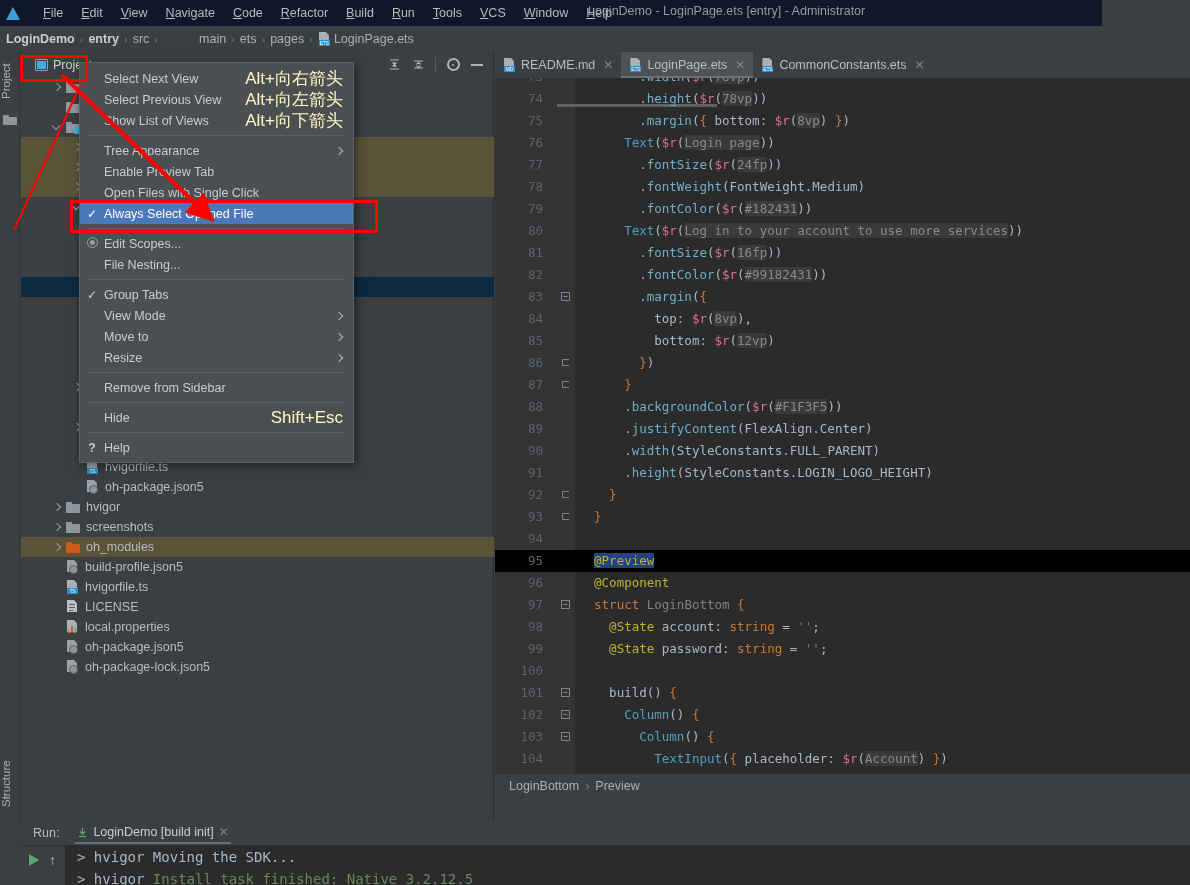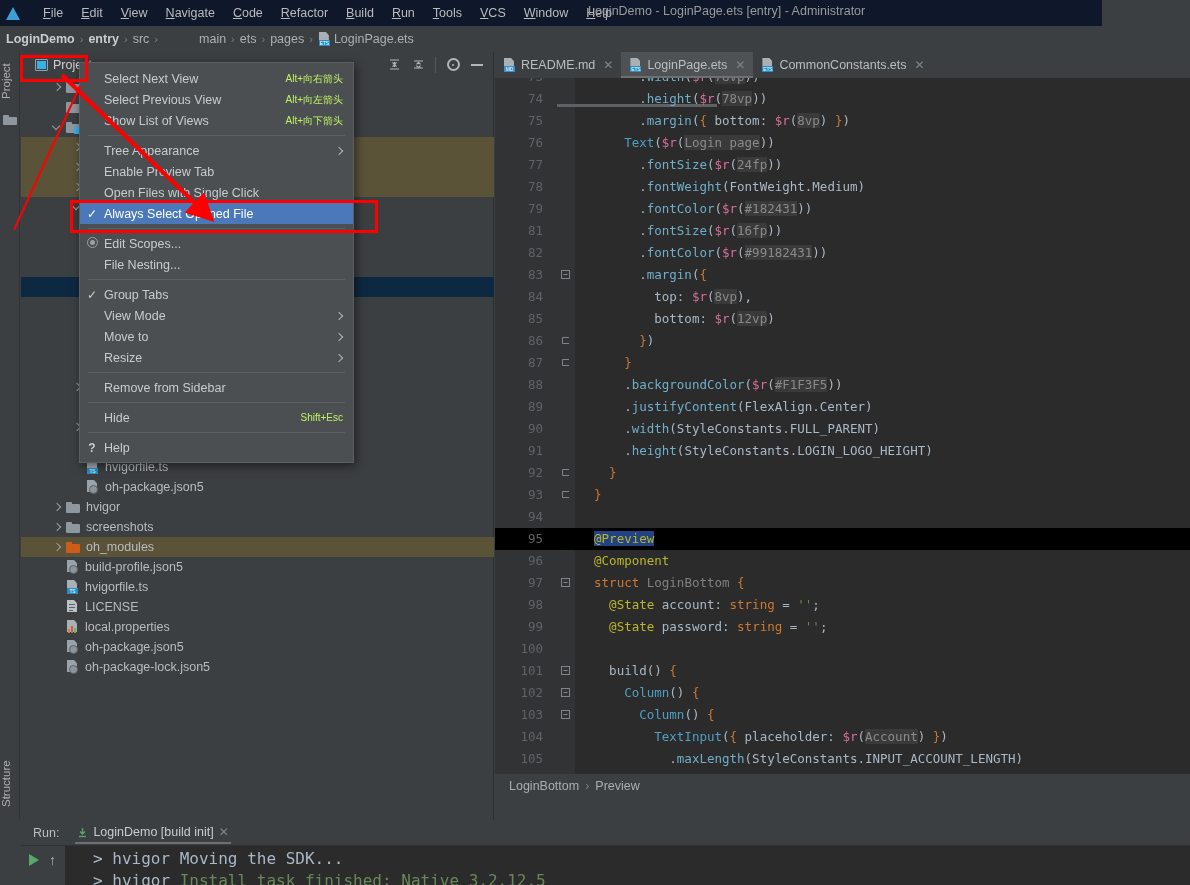--- a/index.html
+++ b/index.html
@@ -158,21 +158,21 @@
     background: #4b4f51; border: 1px solid #5c6063;
     box-shadow: 2px 3px 9px rgba(0,0,0,0.5);
     padding: 5px 0 4px 0; z-index: 40;
   }
   .ctxrow {
     display: flex; align-items: center; height: 21px; position: relative;
     font-size: 12.5px; color: #c7ccd0; padding: 0 10px 0 0;
   }
   .ctxrow .chk { width: 24px; text-align: center; font-size: 12px; color: #c7ccd0; flex: none;}
   .ctxrow .ctext { flex: 1; white-space: nowrap; }
-  .ctxrow .accel { color: #bef264; font-size: 10px; white-space: nowrap; }
+  .ctxrow .accel { color: #fef9c3; font-size: 17px; white-space: nowrap; }
   .ctxrow.sel { background: #4a78b8; color: #e6ecf2; }
   .ctxrow.sel .ctext, .ctxrow.sel .chk { color: #ffffff; }
   .ctxsep { height: 1px; background: #5c6063; margin: 4px 8px; }
   .submenu-arrow {
     margin-left: 8px; width: 8px; height: 8px; position: relative; flex:none;
   }
   .submenu-arrow::before {
     content:''; position:absolute; left:1px; top:1px; width:5px;height:5px;
     border-right:1.4px solid #b0b6bb; border-bottom:1.4px solid #b0b6bb; transform: rotate(-45deg);
   }
@@ -263,23 +263,22 @@
   }
   .run-tab::after { content:''; position:absolute; left:4px; right:4px; bottom:-1px; height:2px; background:#6d7073;}
   .run-dl { width: 11px; height: 11px; position: relative; }
   .run-x { color: #7f8589; font-size: 12px; }
   .run-body { position: absolute; left: 0; top: 26px; width: 1169px; bottom: 0; background: #2b2b2b; }
   .run-side { position: absolute; left: 0; top: 0; width: 44px; height: 100%; background: #3c3f41; }
   .play-tri { position:absolute; left: 8px; top: 8px; width: 0; height: 0;
     border-top: 6px solid transparent; border-bottom: 6px solid transparent; border-left: 10px solid #59a869;}
   .arr-up { position: absolute; left: 28px; top: 6px; width: 12px; height: 16px; color: #b0b6bb; font-size: 14px; line-height: 16px;}
   .console-line {
-    position: absolute; left: 56px; font-family: "DejaVu Sans Mono", monospace; font-size: 16px;
+    position: absolute; left: 56px; font-family: "DejaVu Sans Mono", monospace; font-size: 14px;
     white-space: pre;
-    margin-left: 16px;
   }
   .c-gray { color: #a9b7c6; }
   .c-green { color: #6a8759; }
 
   
   .ann { position: absolute; z-index: 90; pointer-events: none; }
   .ann-rect { border: 3px solid #ff0000; }
   svg.ann-svg { position: absolute; left: 0; top: 0; width: 1190px; height: 885px; z-index: 95; pointer-events: none; }
 
   .hscroll {
@@ -759,20 +758,21 @@
       <div class="fold-col"></div>
       <div class="hscroll"></div>
       <div class="codelines" id="codelines" style="top: -12px;">
           <div class="cline"><span class="lnum">73</span><span class="ctext2"><span class="k-pln">        .</span><span class="k-fn">width</span><span class="k-pln">(</span><span class="k-pink">$r</span><span class="k-pln">(</span><span class="k-res">78vp</span><span class="k-pln">))</span></span></div>
           <div class="cline"><span class="lnum">74</span><span class="ctext2"><span class="k-pln">        .</span><span class="k-fn">height</span><span class="k-pln">(</span><span class="k-pink">$r</span><span class="k-pln">(</span><span class="k-res">78vp</span><span class="k-pln">))</span></span></div>
           <div class="cline"><span class="lnum">75</span><span class="ctext2"><span class="k-pln">        .</span><span class="k-fn">margin</span><span class="k-pln">(</span><span class="k-kw">{</span><span class="k-pln"> bottom: </span><span class="k-pink">$r</span><span class="k-pln">(</span><span class="k-res">8vp</span><span class="k-pln">) </span><span class="k-kw">}</span><span class="k-pln">)</span></span></div>
           <div class="cline"><span class="lnum">76</span><span class="ctext2"><span class="k-pln">      </span><span class="k-cyan">Text</span><span class="k-pln">(</span><span class="k-pink">$r</span><span class="k-pln">(</span><span class="k-res">Login page</span><span class="k-pln">))</span></span></div>
           <div class="cline"><span class="lnum">77</span><span class="ctext2"><span class="k-pln">        .</span><span class="k-fn">fontSize</span><span class="k-pln">(</span><span class="k-pink">$r</span><span class="k-pln">(</span><span class="k-res">24fp</span><span class="k-pln">))</span></span></div>
           <div class="cline"><span class="lnum">78</span><span class="ctext2"><span class="k-pln">        .</span><span class="k-fn">fontWeight</span><span class="k-pln">(</span><span class="k-type">FontWeight</span><span class="k-pln">.</span><span class="k-type">Medium</span><span class="k-pln">)</span></span></div>
           <div class="cline"><span class="lnum">79</span><span class="ctext2"><span class="k-pln">        .</span><span class="k-fn">fontColor</span><span class="k-pln">(</span><span class="k-pink">$r</span><span class="k-pln">(</span><span class="k-res">#182431</span><span class="k-pln">))</span></span></div>
+          <div class="cline"><span class="lnum">80</span><span class="ctext2"><span class="k-pln">      </span><span class="k-cyan">Text</span><span class="k-pln">(</span><span class="k-pink">$r</span><span class="k-pln">(</span><span class="k-res">Log in to your account to use more services</span><span class="k-pln">))</span></span></div>
           <div class="cline"><span class="lnum">81</span><span class="ctext2"><span class="k-pln">        .</span><span class="k-fn">fontSize</span><span class="k-pln">(</span><span class="k-pink">$r</span><span class="k-pln">(</span><span class="k-res">16fp</span><span class="k-pln">))</span></span></div>
           <div class="cline"><span class="lnum">82</span><span class="ctext2"><span class="k-pln">        .</span><span class="k-fn">fontColor</span><span class="k-pln">(</span><span class="k-pink">$r</span><span class="k-pln">(</span><span class="k-res">#99182431</span><span class="k-pln">))</span></span></div>
           <div class="cline"><span class="lnum">83</span><span class="fold"><svg width="9" height="9" viewBox="0 0 9 9" style="vertical-align:-1px">
                 <rect x="0.5" y="0.5" width="8" height="8" fill="none" stroke="#808387"></rect>
                 <path d="M2.5 4.5h4" stroke="#808387"></path>
               </svg></span><span class="ctext2"><span class="k-pln">        .</span><span class="k-fn">margin</span><span class="k-pln">(</span><span class="k-kw">{</span></span></div>
           <div class="cline"><span class="lnum">84</span><span class="ctext2"><span class="k-pln">          top: </span><span class="k-pink">$r</span><span class="k-pln">(</span><span class="k-res">8vp</span><span class="k-pln">),</span></span></div>
           <div class="cline"><span class="lnum">85</span><span class="ctext2"><span class="k-pln">          bottom: </span><span class="k-pink">$r</span><span class="k-pln">(</span><span class="k-res">12vp</span><span class="k-pln">)</span></span></div>
           <div class="cline"><span class="lnum">86</span><span class="fold"><svg width="9" height="9" viewBox="0 0 9 9" style="vertical-align:-1px">
                 <path d="M8 1.5H1.5V7.5H8" fill="none" stroke="#808387"></path>

